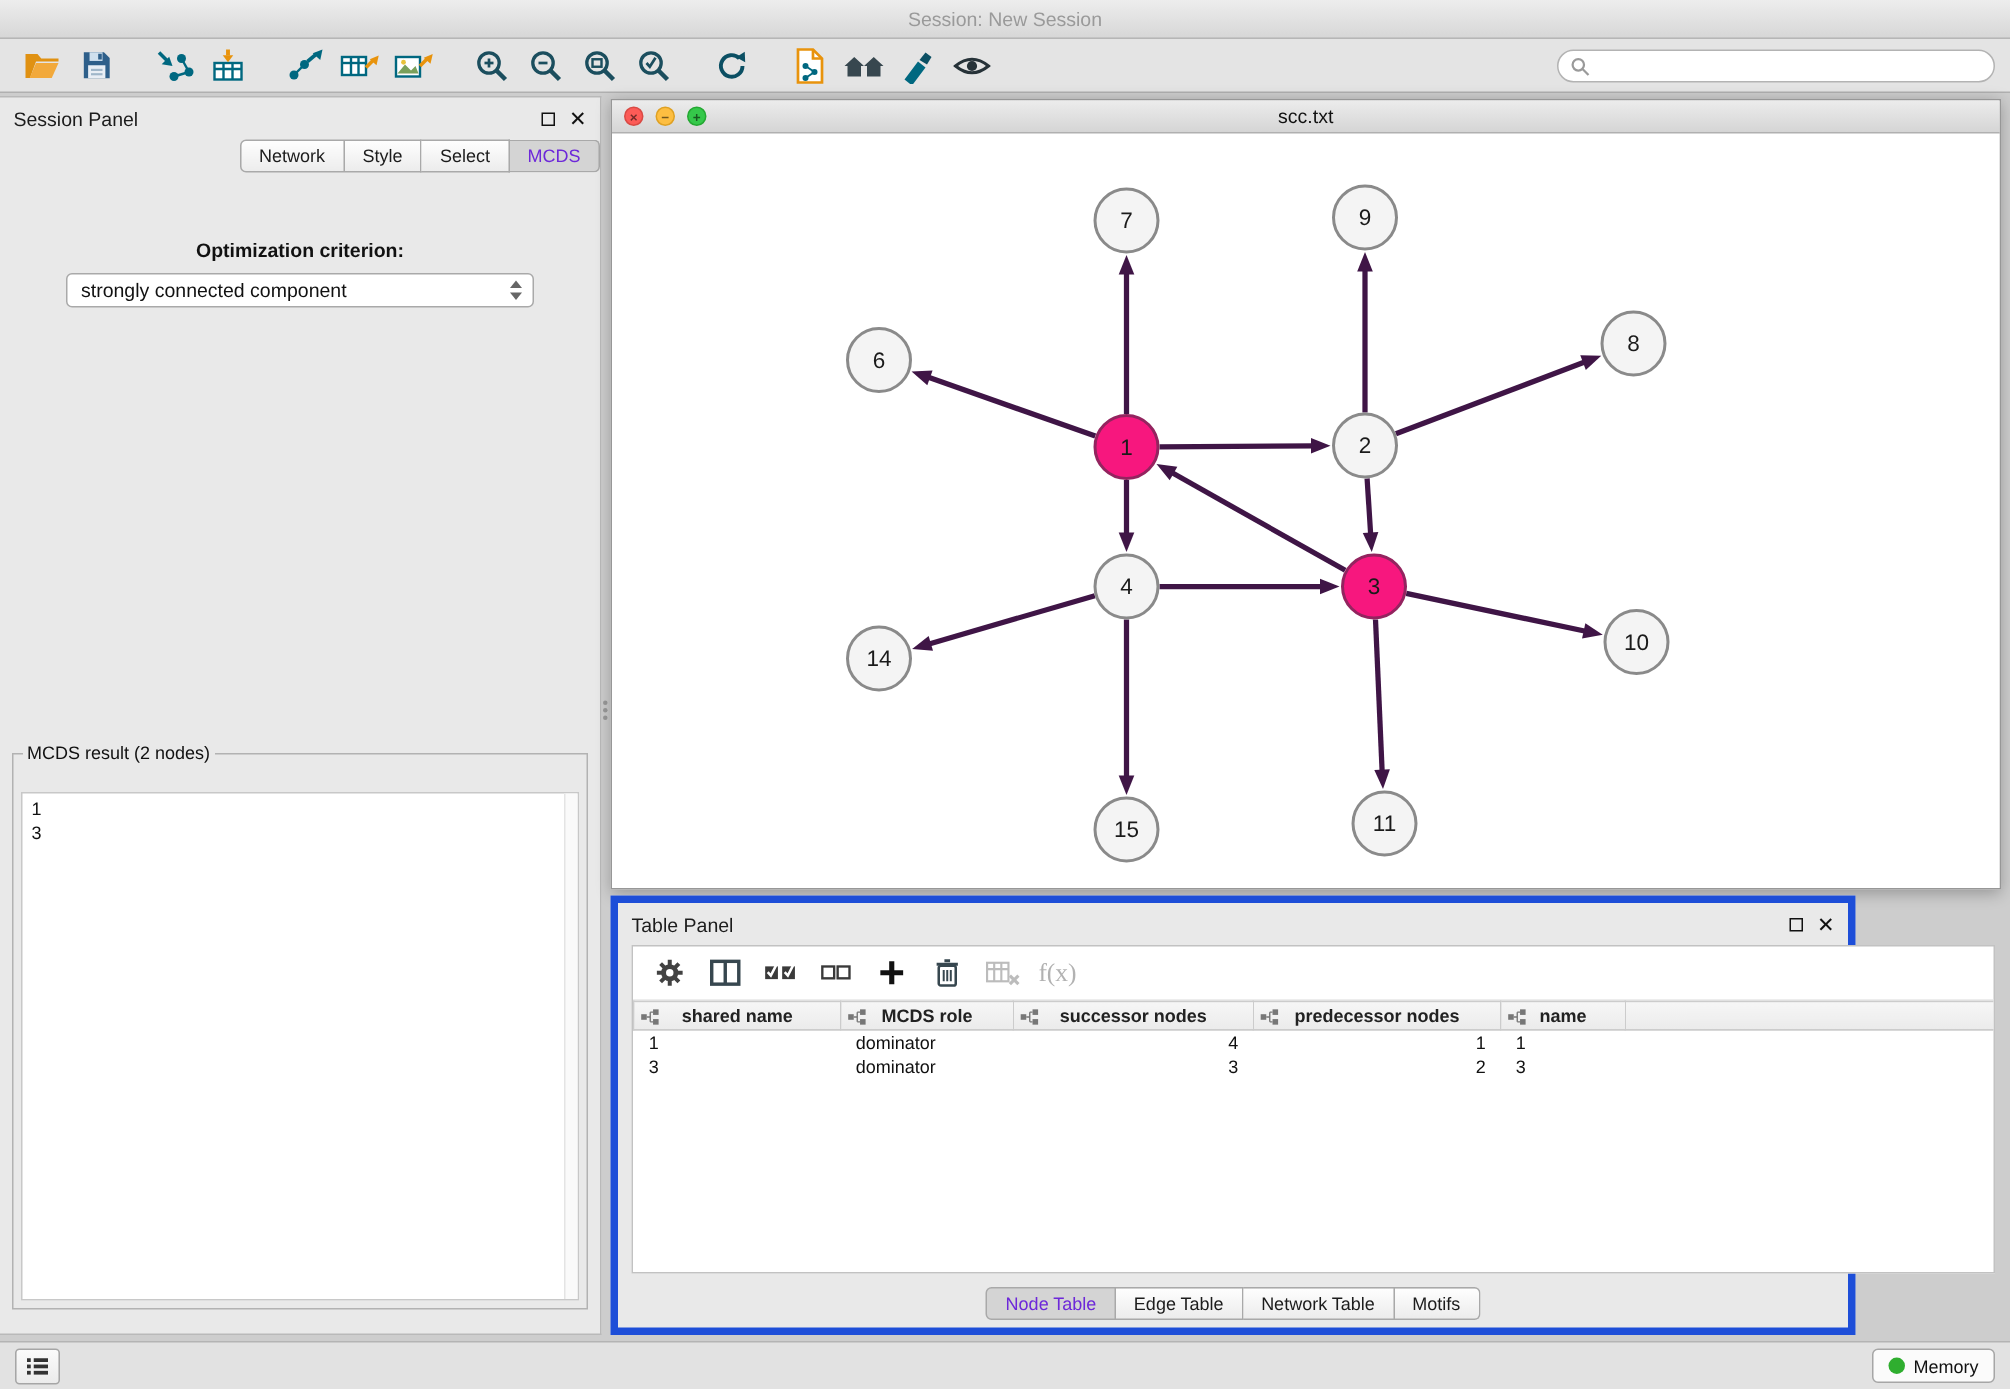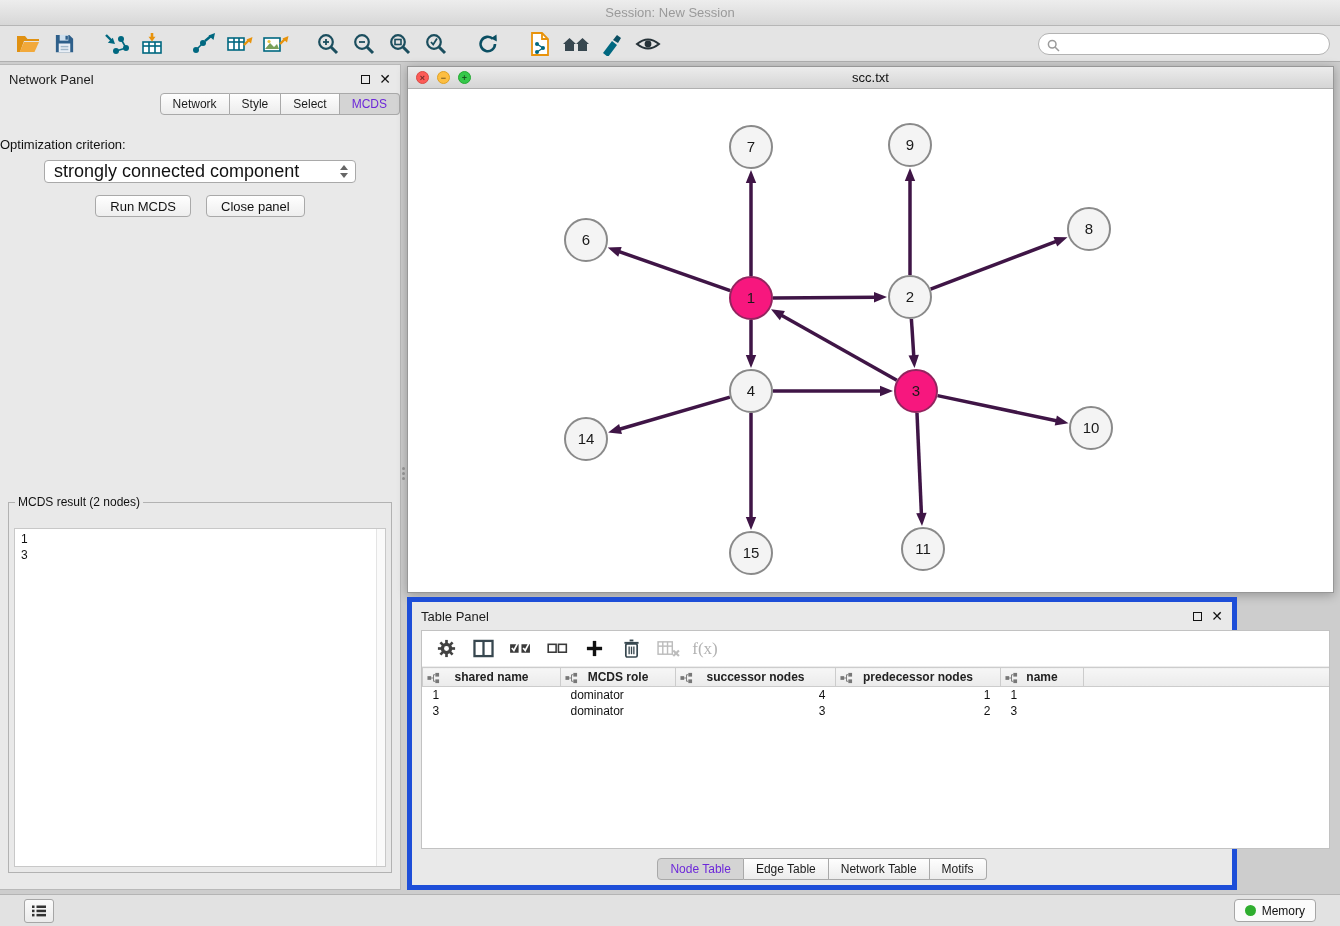--- a/index.html
+++ b/index.html
@@ -32,23 +32,23 @@
     font-size:13px; color:#1c1c1c; }
   .hdr-icons { margin-left:auto; display:flex; gap:9px; align-items:center; }
   .float-box { width:9px; height:9px; border:1.5px solid #111; display:inline-block; }
   .close-x { font-size:14px; font-weight:bold; color:#111; line-height:12px; }
   .tabs-row { display:flex; justify-content:flex-end; }
   .tab { font-size:12px; padding:3px 12px; background:linear-gradient(#fefefe,#ececec);
     border:1px solid #a9a9a9; border-left:none; color:#1c1c1c; cursor:default; }
   .tab:first-child { border-left:1px solid #a9a9a9; border-radius:4px 0 0 4px; }
   .tab:last-child { border-radius:0 4px 4px 0; }
   .tab.active { background:#d4d4d4; color:#6d28d9; }
-  .opt-label { text-align:left; margin-top:22px; font-size:13px; color:#111; }
+  .opt-label { text-align:center; margin-top:44px; font-size:13px; color:#111;font-weight:bold; }
   .combo { position:relative; width:312px; height:23px; margin:8px auto 0; background:#fff;
-    border:1px solid #a9a9a9; border-radius:4px; font-size:18px; line-height:21px;
+    border:1px solid #a9a9a9; border-radius:4px; font-size:13px; line-height:21px;
     padding-left:9px; color:#111; }
   .combo-arrows { position:absolute; right:7px; top:4px; }
   .arr-up { width:0; height:0; border-left:4px solid transparent; border-right:4px solid transparent;
     border-bottom:5px solid #666; margin-bottom:3px; }
   .arr-dn { width:0; height:0; border-left:4px solid transparent; border-right:4px solid transparent;
     border-top:5px solid #666; }
   .btn-row { display:flex; justify-content:center; gap:15px; margin-top:12px; }
   .push-btn { height:22px; padding:0 14px; font-size:13px; color:#111;
     background:linear-gradient(#ffffff,#eeeeee); border:1px solid #a9a9a9; border-radius:4px;
     font-family:"Liberation Sans",sans-serif; }
@@ -94,21 +94,21 @@
   table.node-table { border-collapse:collapse; table-layout:fixed; width:100%; font-size:12px; }
   .node-table th { background:linear-gradient(#f6f6f6,#ebebeb); border:1px solid #cccccc;
     font-weight:bold; height:19px; padding:0 4px; position:relative; color:#222; }
   .node-table th .sort-ic { position:absolute; left:4px; top:4px; }
   .node-table th.filler { border-right:none; }
   .node-table td { height:16px; padding:0 10px; color:#111; }
   .tp-tabs { position:absolute; left:0; right:0; bottom:5px; display:flex; justify-content:center; }
 
   
   .statusbar { position:absolute; left:0; right:0; bottom:0; height:32px; background:#e2e2e2;
-    border-top:1px solid #b4b4b4; display:flex; align-items:center; padding:0 24px; }
+    border-top:1px solid #b4b4b4; display:flex; align-items:center; padding:0 10px; }
   .list-btn { width:30px; height:24px; border:1px solid #a6a6a6; border-radius:3px;
     background:linear-gradient(#fbfbfb,#ebebeb); display:flex; align-items:center; justify-content:center; }
   .memory-btn { margin-left:auto; height:23px; border:1px solid #a6a6a6; border-radius:4px;
     background:#fbfbfb; display:flex; align-items:center; gap:6px; padding:0 10px;
     font-size:12px; color:#111; font-family:"Liberation Sans",sans-serif; }
   .mem-dot { width:11px; height:11px; border-radius:50%; background:#2fae2f; }
 </style>
 </head>
 <body>
 
@@ -259,43 +259,39 @@
           <circle cx="5.2" cy="5.2" r="3.8" fill="none" stroke="#9a9a9a" stroke-width="1.5"></circle>
           <line x1="8.2" y1="8.2" x2="12" y2="12" stroke="#9a9a9a" stroke-width="1.5"></line>
         </svg>
       </span>
       <input class="search-input" type="text" placeholder="" style="">
     </div>
   </div>
 
   <div class="control-panel">
     <div class="panel-header">
-      <span>Network Panel</span>
+      <span>Session Panel</span>
       <span class="hdr-icons">
         <span class="float-box"></span>
         <span class="close-x">✕</span>
       </span>
     </div>
     <div class="tabs-row" id="cp-tabs">
         <span class="tab">Network</span>
         <span class="tab">Style</span>
         <span class="tab">Select</span>
         <span class="tab active">MCDS</span>
       </div>
     <div class="opt-label">Optimization criterion:</div>
     <div class="combo">
       <span>strongly connected component</span>
       <span class="combo-arrows">
         <span class="arr-up" style="display:block"></span>
         <span class="arr-dn" style="display:block"></span>
       </span>
-    </div>
-    <div class="btn-row">
-      <button class="push-btn">Run MCDS</button>
-      <button class="push-btn">Close panel</button>
     </div>
     <fieldset class="result-fs">
       <legend>MCDS result (2 nodes)</legend>
       <div class="result-text" id="result-text">1
 3</div>
       <div class="result-scroll"></div>
     </fieldset>
   </div>
 
   <div class="vgrip">

